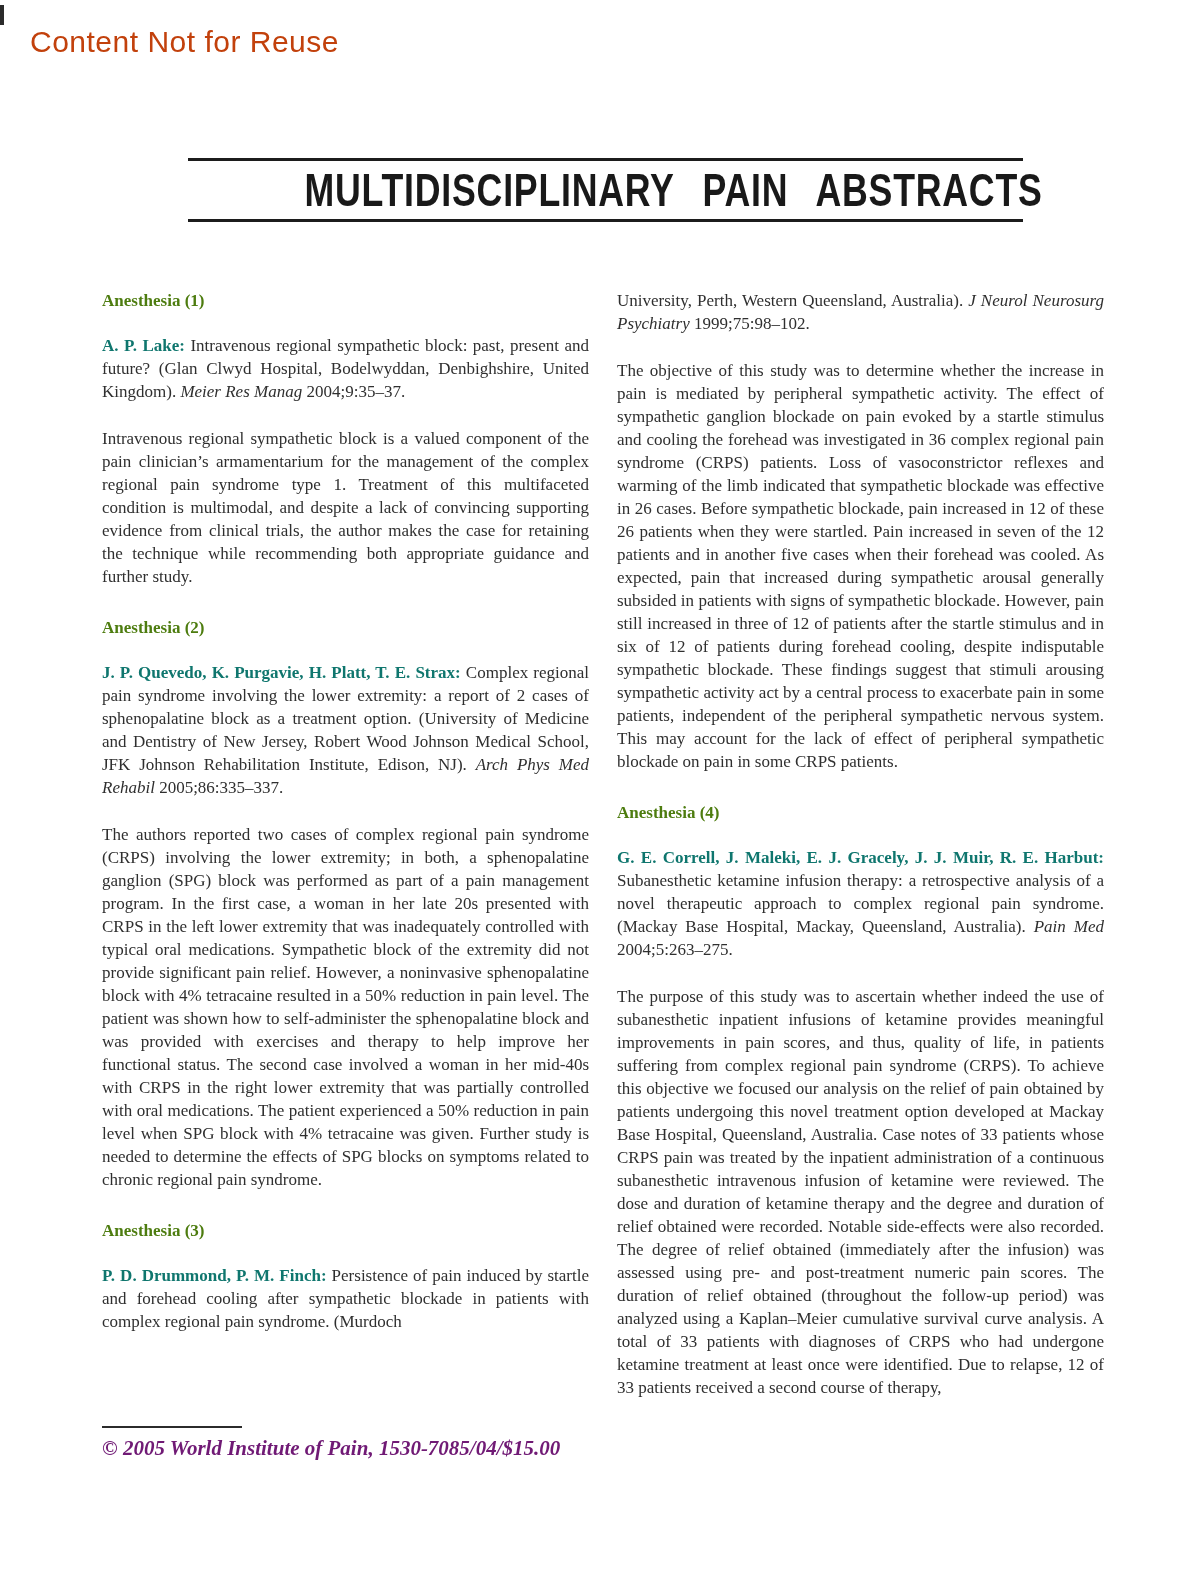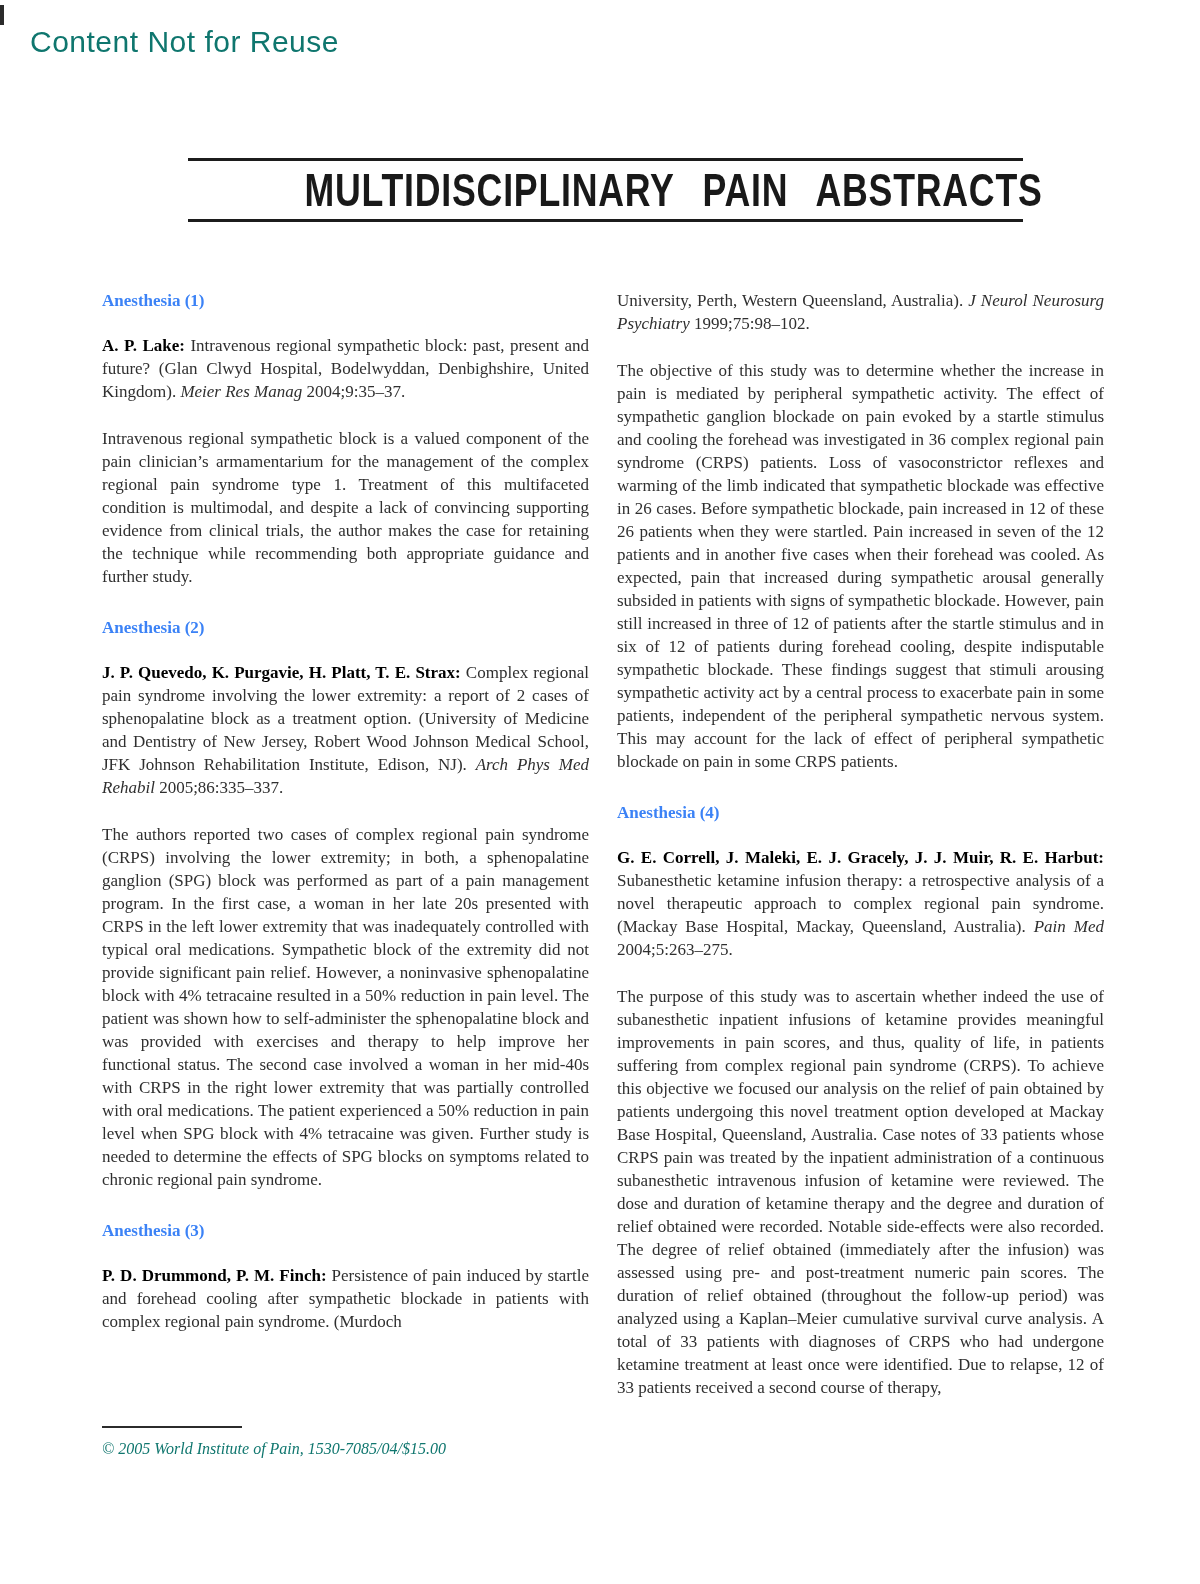--- a/index.html
+++ b/index.html
@@ -11,21 +11,21 @@
     overflow: hidden;
     font-family: "Liberation Serif", serif;
   }
   .watermark {
     position: absolute;
     left: 30px;
     top: 24px;
     font-family: "Liberation Sans", sans-serif;
     font-size: 30px;
     line-height: 36px;
-    color: #0f766e;
+    color: #c2410c;
     letter-spacing: 0.5px;
   }
   .edge-tick {
     position: absolute;
     left: 0;
     top: 5px;
     width: 4px;
     height: 20px;
     background: #2b2b2b;
   }
@@ -64,48 +64,49 @@
     font-size: 17px;
     line-height: 23px;
     color: #2f2f2f;
     text-align: justify;
   }
   .col-left  { left: 102px; }
   .col-right { left: 617px; }
   .sec-heading {
     font-size: 17px;
     font-weight: 700;
-    color: #3b82f6;
+    color: #4d7c0f;
     margin: 28px 0 0 0;
     text-align: left;
   }
   .sec-heading.first { margin-top: 0; }
   .para { margin: 24px 0 0 0; }
   .citation { margin-top: 22px; }
   .citation.first { margin-top: 0; }
-  .cit-authors { font-weight: 700; color: #000000; }
+  .cit-authors { font-weight: 700; color: #0f766e; }
   .cit-journal { font-style: italic; }
   .page-footer {
     position: absolute;
     left: 102px;
     top: 1426px;
     width: 487px;
   }
   .footer-rule {
     width: 140px;
     height: 2px;
     background: #2b2b2b;
     margin-bottom: 8px;
   }
   .footer-line {
     font-family: "Liberation Serif", serif;
     font-style: italic;
-    font-size: 16px;
+    font-size: 21px;
     line-height: 25px;
-    color: #0f766e;
+    color: #701a75;
+    font-weight: bold;
   }
 </style>
 </head>
 <body>
 
 <div id="page">
 
   <div class="edge-tick"></div>
 
   <div class="watermark">Content Not for Reuse</div>

